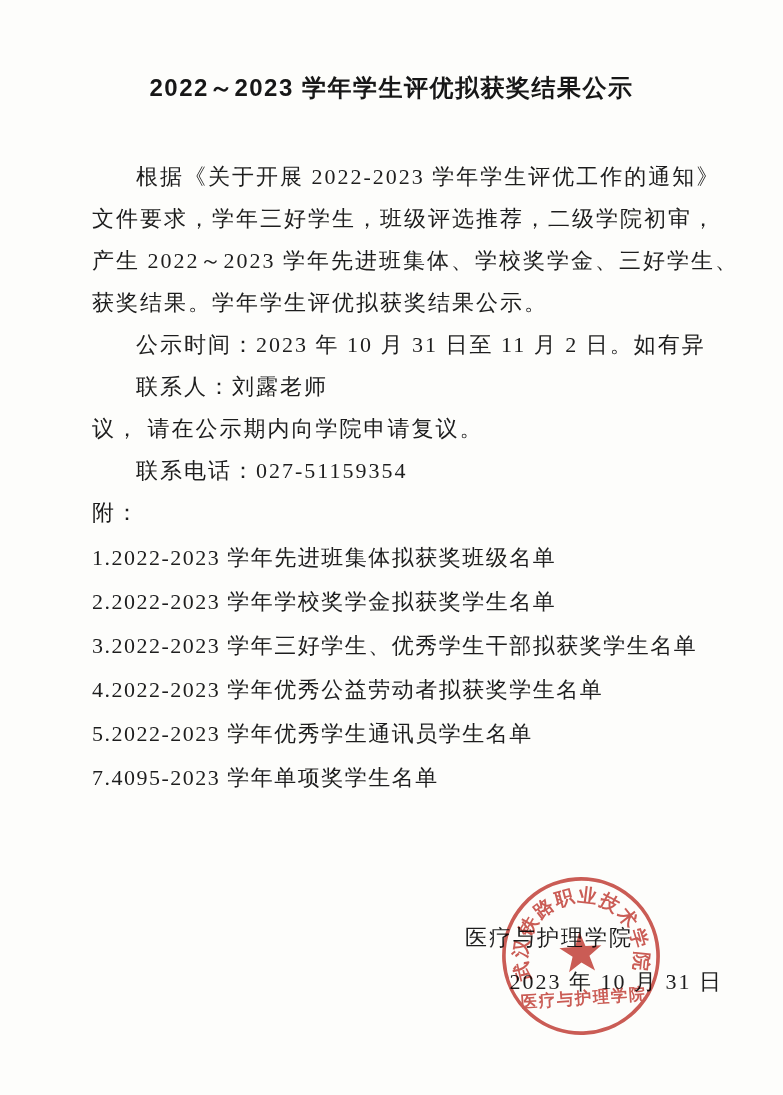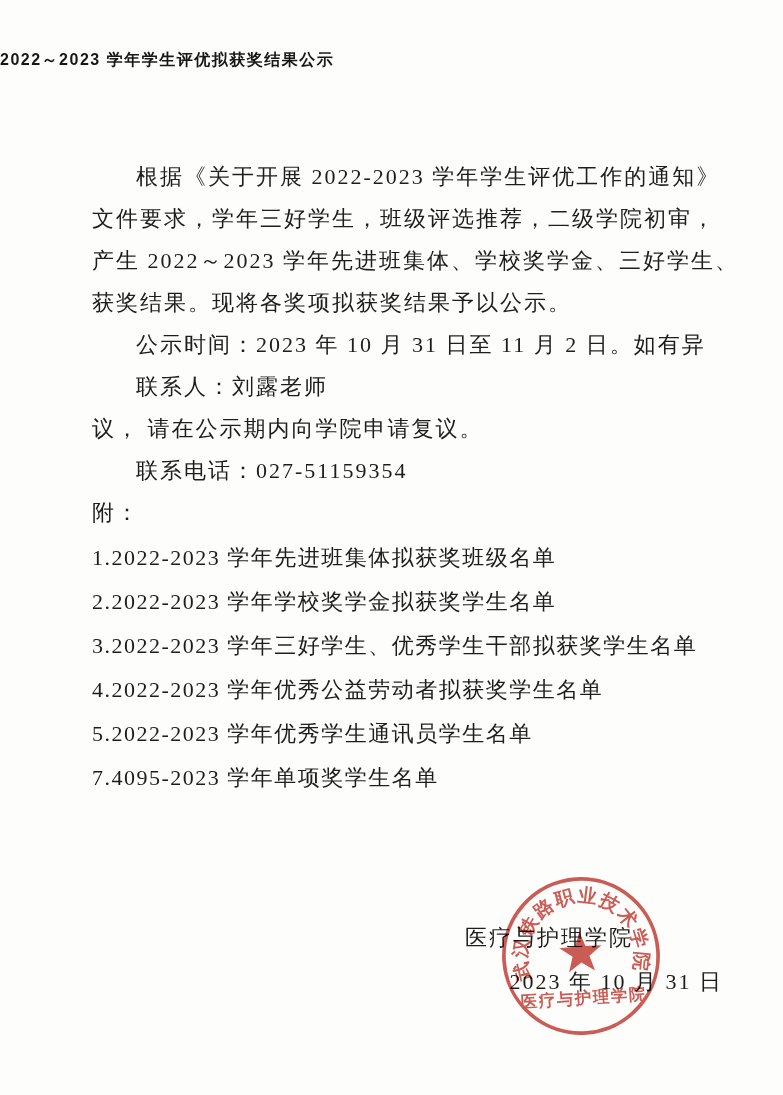--- a/index.html
+++ b/index.html
@@ -12,25 +12,25 @@
     width: 783px;
     height: 1095px;
     margin: 0 auto;
     background: #fdfdfb;
     overflow: hidden;
     color: #1d1d1d;
     font-family: "Liberation Serif", "DejaVu Serif", serif;
   }
   .doc-title {
     margin: 0;
-    padding-top: 50px;
-    text-align: left;
+    padding-top: 72px;
+    text-align: center;
     font-family: "Liberation Sans", "DejaVu Sans", sans-serif;
     font-weight: 700;
-    font-size: 16px;
+    font-size: 24px;
     letter-spacing: 1.5px;
     color: #171717;
   }
   .body-text {
     position: absolute;
     left: 92px;
     top: 156px;
     width: 608px;
     font-family: Liberation Serif, serif;
   }
@@ -81,21 +81,21 @@
 <body>
 
 <div class="page">
 
   <h1 class="doc-title">2022～2023 学年学生评优拟获奖结果公示</h1>
 
   <div class="body-text">
     <div class="line indent">根据《关于开展 2022-2023 学年学生评优工作的通知》</div>
     <div class="line">文件要求，学年三好学生，班级评选推荐，二级学院初审，</div>
     <div class="line">产生 2022～2023 学年先进班集体、学校奖学金、三好学生、</div>
-    <div class="line">获奖结果。现将各奖项拟获奖结果予以公示。</div>
+    <div class="line">获奖结果。学年学生评优拟获奖结果公示。</div>
 
     <div class="line indent">公示时间：2023 年 10 月 31 日至 11 月 2 日。如有异</div>
     <div class="line indent">联系人：刘露老师</div>
 
     <div class="line">议， 请在公示期内向学院申请复议。</div>
     <div class="line indent">联系电话：027-51159354</div>
 
     <div class="line">附：</div>
 
     <div class="att-list">

